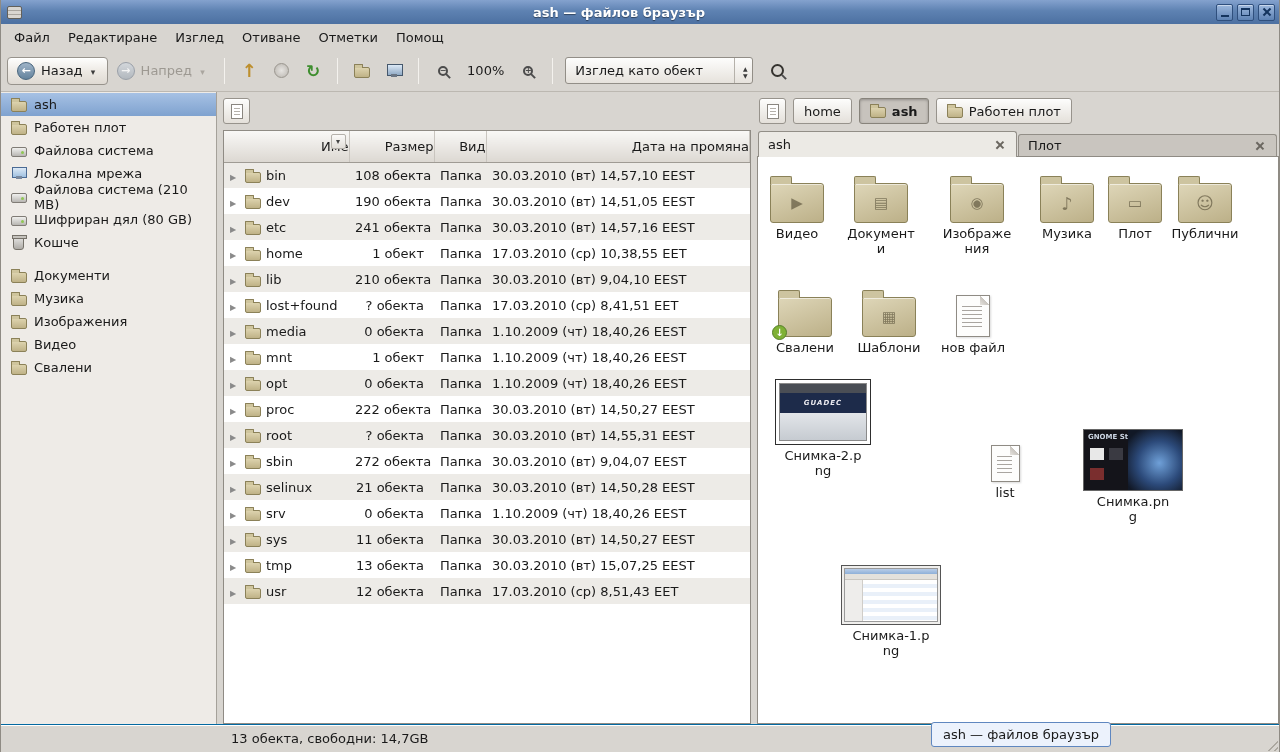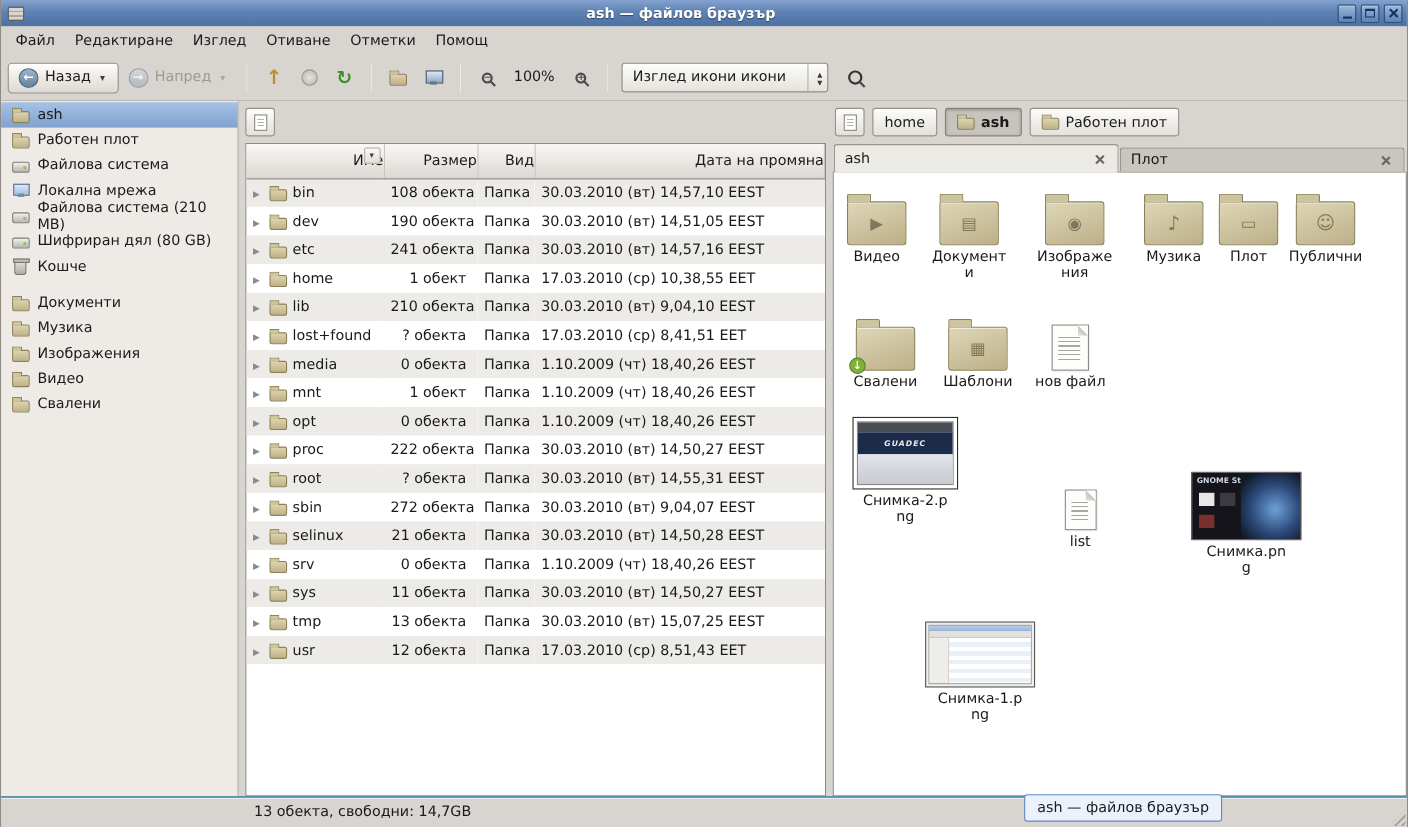--- a/index.html
+++ b/index.html
@@ -196,21 +196,21 @@
   .tw-title { height:5px; background:linear-gradient(#b9cde8,#8fb0d8); }
   .tw-tools { height:6px; background:#e4e1dc; border-bottom:1px solid #cac6c0; }
   .tw-body { flex:1; display:flex; }
   .tw-side { width:18px; background:#eeedeb; border-right:1px solid #d0cdc8; }
   .tw-list { flex:1; background:repeating-linear-gradient(#ffffff 0 4px,#e9f0f9 4px 8px); }
 
   
   .p1{left:2px;top:12px} .p2{left:86px;top:12px} .p3{left:182px;top:12px}
   .p4{left:272px;top:12px} .p5{left:340px;top:12px} .p6{left:410px;top:12px}
   .p7{left:10px;top:126px} .p8{left:94px;top:126px} .p9{left:178px;top:126px}
-  .p10{left:14px;top:222px;width:102px} .p11{left:187px;top:288px}
+  .p10{left:14px;top:222px;width:102px} .p11{left:210px;top:288px}
   .p12{left:322px;top:272px;width:106px} .p13{left:80px;top:408px;width:106px}
 
   
   .statusbar { height:28px; flex:0 0 28px; background:#d8d5d0; border-top:1px solid #0369a1;
     box-shadow:inset 0 1px 0 #fff; display:flex; align-items:center; padding-left:230px; position:relative; }
   .grip { position:absolute; right:1px; bottom:1px; width:15px; height:15px;
     background:repeating-linear-gradient(135deg,#aba79f 0 1.5px,transparent 1.5px 4.5px);
     clip-path:polygon(100% 0,100% 100%,0 100%); }
 
   .tooltip { position:absolute; left:931px; top:722px; height:25px; padding:3px 11px; z-index:50;
@@ -281,21 +281,21 @@
     <span class="tsep"></span>
     <button class="tb-ibtn">
         <span class="mag magout"></span>
       </button>
     <span class="zoom-label">100%</span>
     <button class="tb-ibtn">
         <span class="mag magin"></span>
       </button>
     <span class="tsep"></span>
     <div class="combo">
-      <span>Изглед икони икони</span>
+      <span>Изглед като обект</span>
       <span class="combo-sep"></span>
       <span class="spin">
           <i class="su"></i>
           <i class="sd"></i>
         </span>
     </div>
     <button class="tb-ibtn" style="margin-left:8px">
         <span class="mag magsearch"></span>
       </button>
   </div>

